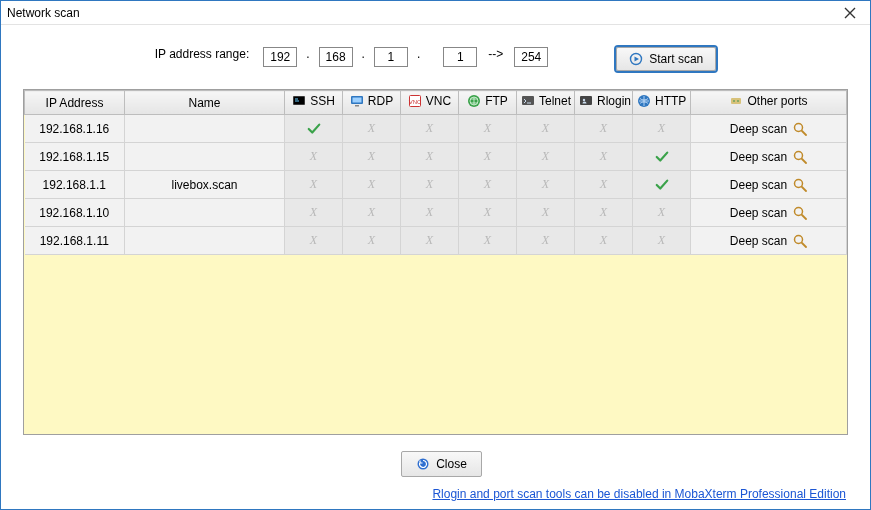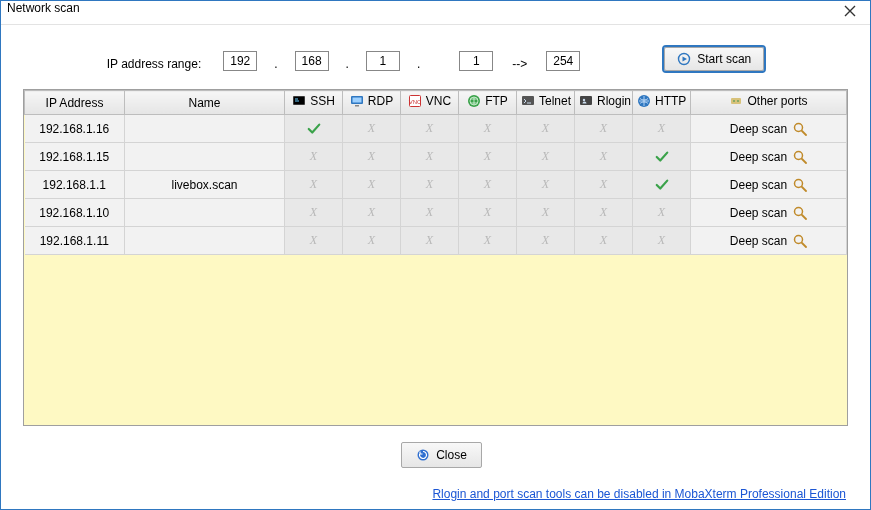--- a/index.html
+++ b/index.html
@@ -14,40 +14,40 @@
     width: 871px;
     height: 510px;
     border: 1px solid #2f77c0;
     background: #fff;
     display: flex;
     flex-direction: column;
   }
   .titlebar {
     height: 24px;
     display: flex;
-    align-items: flex-start;
+    align-items: center;
     padding: 0 6px 0 6px;
     border-bottom: 1px solid #e3e3e3;
   }
   .titlebar .title { flex: 1; font-size: 12px; }
   .titlebar .close {
     width: 28px; height: 20px;
     display: flex; align-items: center; justify-content: center;
     cursor: default;
   }
   .content {
     flex: 1;
     display: flex;
     flex-direction: column;
     padding: 20px 22px 8px 22px;
   }
   .range-row {
     display: flex;
-    align-items: flex-end;
-    gap: 16px;
+    align-items: flex-start;
+    gap: 8px;
     margin: 2px 0 18px 0;
     justify-content: center;
   }
   .range-row .lbl { margin-right: 6px; }
   .ip-box, .ip-range-box {
     width: 34px; height: 20px;
     border: 1px solid #878787;
     font: inherit;
     text-align: center;
     padding: 0;
@@ -108,21 +108,21 @@
   tbody td.ip  { background: #f2f2f2; }
   tbody td.nm  { background: #f2f2f2; }
   tbody td.deep { background: #f2f2f2; text-align: center; }
   .deep-inner { display: inline-flex; align-items: center; gap: 6px; }
   .xmark { color: #b8b8b8; font-style: italic; font-family: Georgia, serif; }
   .bottom-area {
     padding-top: 16px;
     display: flex;
     flex-direction: column;
     align-items: center;
-    gap: 17px;
+    gap: 8px;
   }
   .footer-link {
     align-self: flex-end;
     color: #1b56d4;
     text-decoration: underline;
     cursor: default;
     font-size: 12px;
     padding: 2px 2px 0 0;
   }
   

